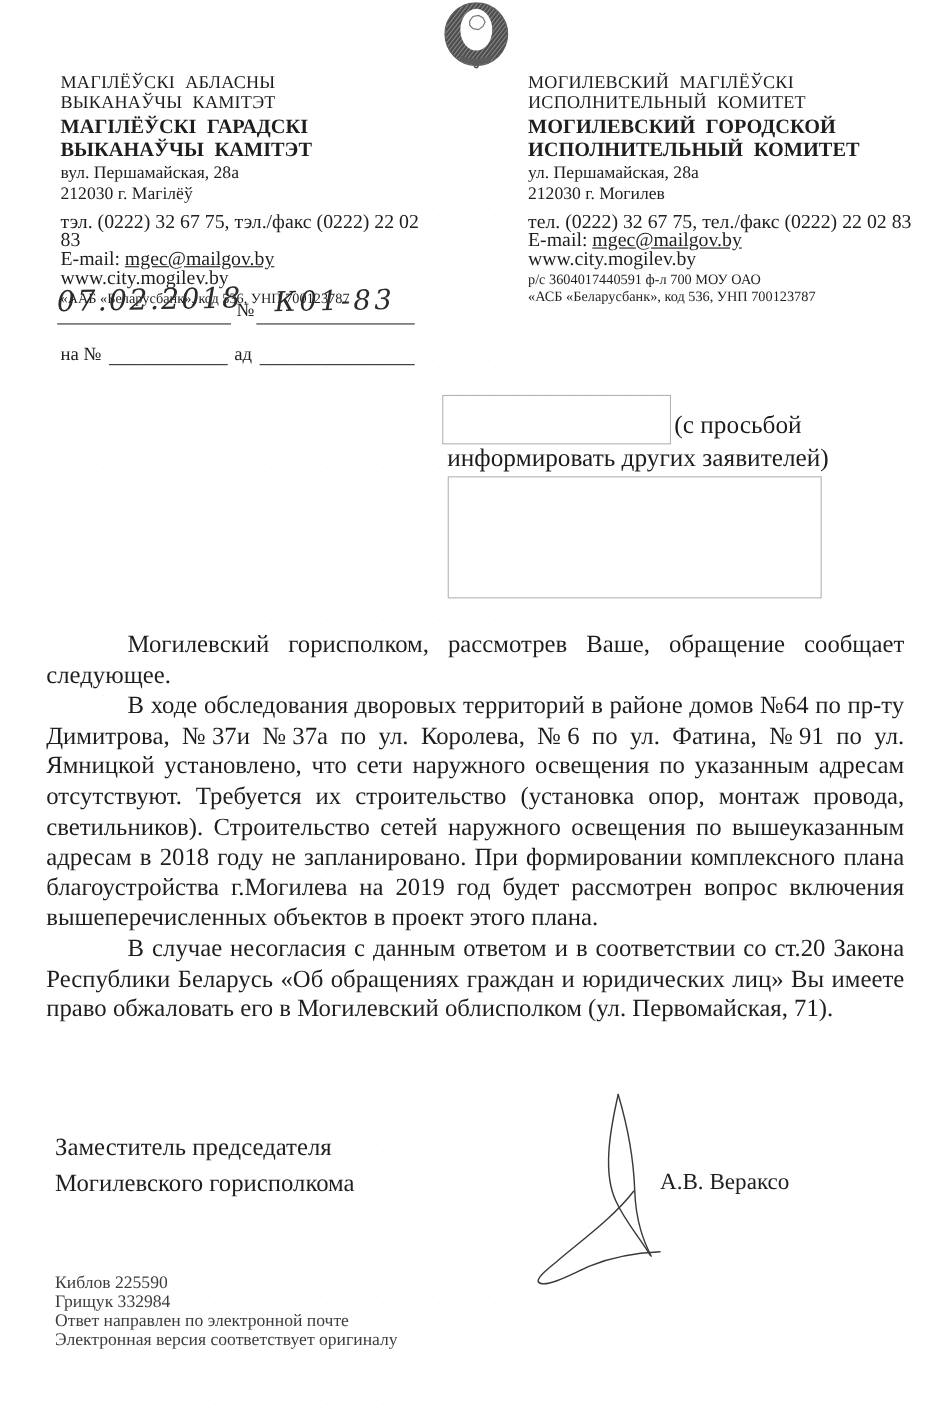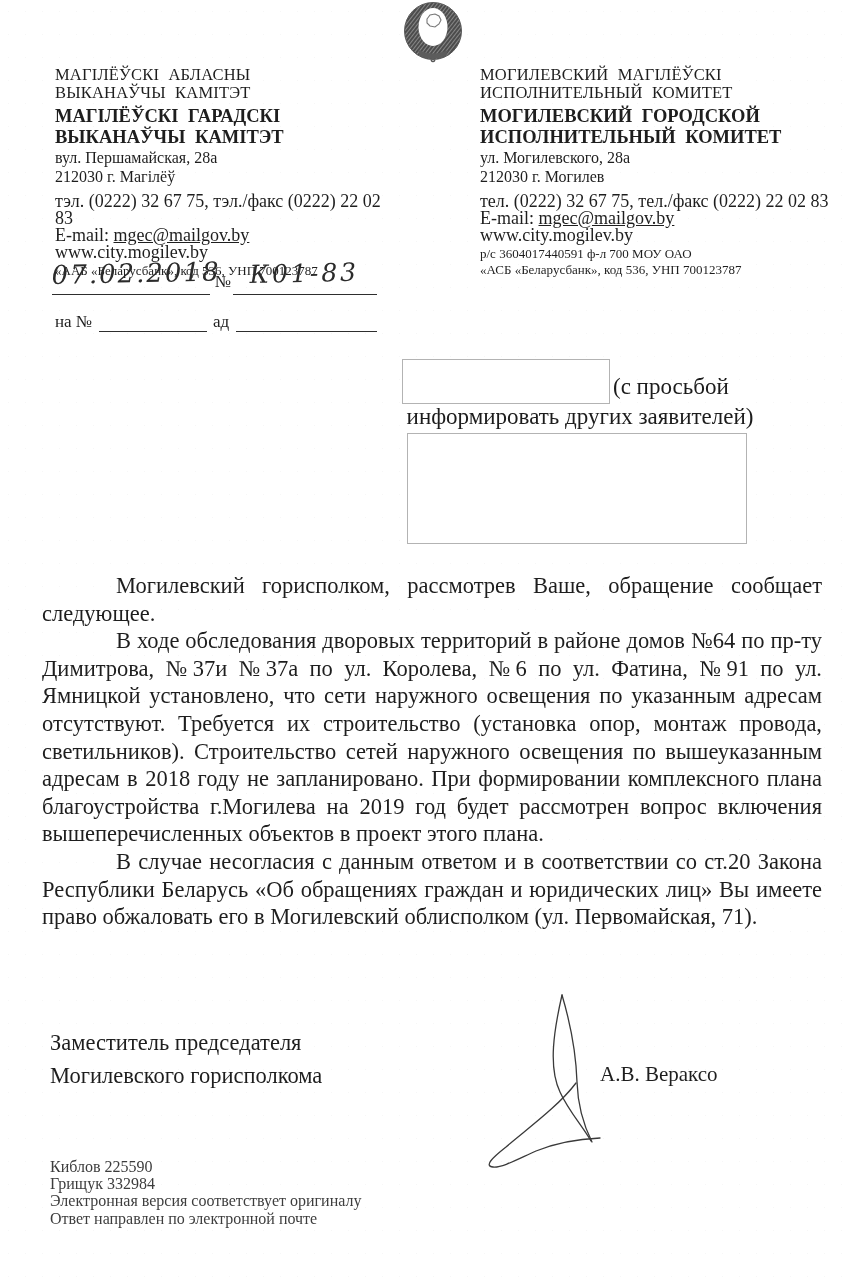--- a/index.html
+++ b/index.html
@@ -95,21 +95,21 @@
   <div class="abs hdr hdr-right">
     <div class="org-sm">
       <div>МОГИЛЕВСКИЙ  МАГІЛЁЎСКІ</div>
       <div>ИСПОЛНИТЕЛЬНЫЙ  КОМИТЕТ</div>
     </div>
     <div class="org-bold">
       <div>МОГИЛЕВСКИЙ  ГОРОДСКОЙ</div>
       <div>ИСПОЛНИТЕЛЬНЫЙ  КОМИТЕТ</div>
     </div>
     <div class="addr">
-      <div>ул. Могилевского, 28а</div>
+      <div>ул. Першамайская, 28а</div>
       <div>212030  г. Могилев</div>
     </div>
     <div class="contact">
       <div>тел. (0222) 32 67 75, тел./факс (0222) 22 02 83</div>
       <div>
         <span>E-mail:</span>
         <span class="email-underline">mgec@mailgov.by</span><span class="ws-gap"></span><span>www.city.mogilev.by</span>
       </div>
     </div>
     <div class="bank">
@@ -155,18 +155,18 @@
         <path d="M98,101 C80,125 45,150 28,165 C14,176 6,184 15,185 C24,186 40,177 58,169 C80,160 100,157 122,156"></path>
       </g>
     </svg>
   </div>
 
   <div class="abs sig-name">А.В. Вераксо</div>
 
   <div class="abs footer">
     <div>Киблов 225590</div>
     <div>Грищук 332984</div>
+    <div>Ответ направлен по электронной почте</div>
     <div>Электронная версия соответствует оригиналу</div>
-    <div>Ответ направлен по электронной почте</div>
   </div>
   <div class="abs print-info">УПКП «МОУТ», з. 4546, т. 5000</div>
 
 </div>
 
 </body></html>

